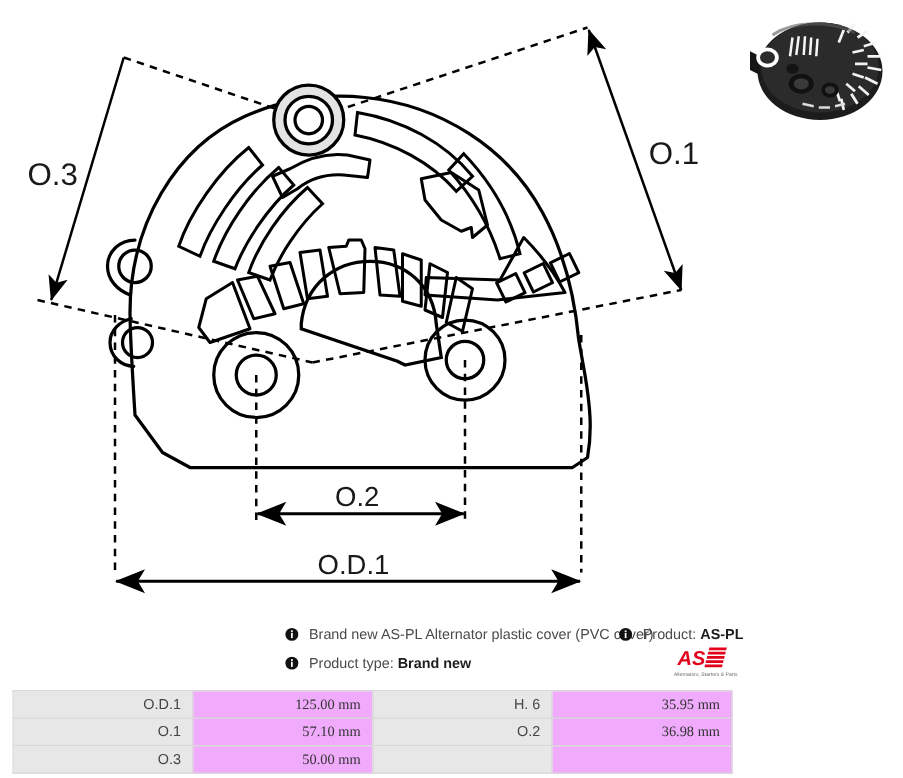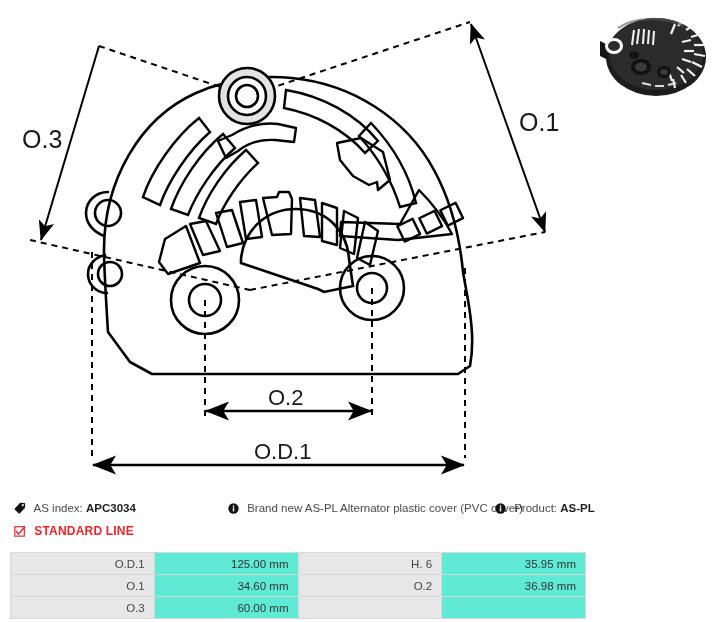--- a/index.html
+++ b/index.html
@@ -48,21 +48,21 @@
   }
   #spec-table td {
     border:1px solid #d8d8d8;
     height:22px;
     padding:2px 9px 2px 6px;
     text-align:right;
     vertical-align:middle;
     white-space:nowrap;
   }
   #spec-table td.k { background:#e7e7e7; width:144px; color:#444; }
-  #spec-table td.v { background:#5eead4; width:144px; color:#333; }
+  #spec-table td.v { background:#f0abfc; width:144px; color:#333;font-family:Liberation Serif, serif; }
 </style>
 </head>
 <body>
 
 <div id="page">
 
   <div id="drawing-area">
     <svg id="drawing-svg" viewBox="0 0 722 492" xmlns="http://www.w3.org/2000/svg">
       <defs>
         <marker id="arrHead" markerWidth="11" markerHeight="11" refX="9.6" refY="4" orient="auto">
@@ -247,83 +247,90 @@
           <path d="M57 76 L66 76"></path>
           <path d="M70 75 L78 73"></path>
       </g>
 
       <path d="M20 18 C 36 7, 66 6, 86 16" stroke="#5a5a5a" stroke-width="2.5" fill="none" opacity=".6"></path>
     </svg>
   </div>
 
   <div id="info-bar">
 
-    <div class="info-cell" style="left:14px; top:5px;">
-      <span class="ic">
-        <svg width="12" height="12" viewBox="0 0 14 14">
-            <path d="M1 7.6 L6.6 1.4 C7 1 7.3 1 7.8 1 L12 1.2 C12.6 1.2 13 1.6 13 2.2 L12.9 6.2 C12.9 6.7 12.8 7 12.4 7.4 L6.9 13 C6.4 13.5 5.8 13.5 5.4 13 L1 8.9 C0.6 8.5 0.6 8 1 7.6 Z" fill="#111"></path>
-            <circle cx="10.3" cy="3.7" r="1.25" fill="#fff"></circle>
-          </svg>
-      </span>
-      <span class="lbl">AS index:</span>
-      <span class="val">APC3034</span>
-    </div>
-
-    <div class="info-cell" style="left:14px; top:28px;">
-      <span class="ic">
-        <svg width="12" height="12" viewBox="0 0 14 14">
-            <rect x="1" y="2" width="11" height="11" fill="#fff" stroke="#e8262d" stroke-width="1.4"></rect>
-            <path d="M2.4 7.2 L5.4 10.4 L13 1.4" fill="none" stroke="#e8262d" stroke-width="1.8"></path>
-          </svg>
-      </span>
-      <span class="std-line">STANDARD LINE</span>
-    </div>
+
 
     <div class="info-cell" style="left:228px; top:5px;">
       <span class="ic">
         <svg width="11" height="11" viewBox="0 0 14 14">
             <circle cx="7" cy="7" r="6.6" fill="#111"></circle>
             <rect x="6.1" y="5.6" width="1.8" height="5.2" fill="#fff"></rect>
             <rect x="6.1" y="2.9" width="1.8" height="1.9" fill="#fff"></rect>
           </svg>
       </span>
       <span class="lbl">Brand new AS-PL Alternator plastic cover (PVC cover)</span>
     </div>
 
+    <div class="info-cell" style="left:228px; top:28px;">
+      <span class="ic">
+        <svg width="11" height="11" viewBox="0 0 14 14">
+            <circle cx="7" cy="7" r="6.6" fill="#111"></circle>
+            <rect x="6.1" y="5.6" width="1.8" height="5.2" fill="#fff"></rect>
+            <rect x="6.1" y="2.9" width="1.8" height="1.9" fill="#fff"></rect>
+          </svg>
+      </span>
+      <span class="lbl">Product type:</span>
+      <span class="val">Brand new</span>
+    </div>
 
     <div class="info-cell" style="left:495px; top:5px;">
       <span class="ic">
         <svg width="11" height="11" viewBox="0 0 14 14">
             <circle cx="7" cy="7" r="6.6" fill="#111"></circle>
             <rect x="6.1" y="5.6" width="1.8" height="5.2" fill="#fff"></rect>
             <rect x="6.1" y="2.9" width="1.8" height="1.9" fill="#fff"></rect>
           </svg>
       </span>
       <span class="lbl">Product:</span>
       <span class="val">AS-PL</span>
     </div>
   </div>
 
+  <div id="as-logo">
+    <svg viewBox="0 0 62 30" xmlns="http://www.w3.org/2000/svg">
+      <g>
+        <text x="4" y="16" font-family="Liberation Sans, sans-serif" font-size="16" font-weight="bold" font-style="italic" fill="#e2001a">AS</text>
+        <g fill="#e2001a">
+          <rect x="30" y="2" width="14" height="2.2" transform="skewX(-14)"></rect>
+          <rect x="30" y="5.4" width="14" height="2.2" transform="skewX(-14)"></rect>
+          <rect x="30" y="8.8" width="14" height="2.2" transform="skewX(-14)"></rect>
+          <rect x="30" y="12.2" width="14" height="2.2" transform="skewX(-14)"></rect>
+          <rect x="30" y="15.6" width="14" height="2.2" transform="skewX(-14)"></rect>
+        </g>
+      </g>
+      <text x="1" y="25" font-family="Liberation Sans, sans-serif" font-size="4.1" fill="#6e6e6e">Alternators, Starters &amp; Parts</text>
+    </svg>
+  </div>
 
   <table id="spec-table">
     <tbody>
       <tr>
         <td class="k">O.D.1</td>
         <td class="v">125.00 mm</td>
         <td class="k">H. 6</td>
         <td class="v">35.95 mm</td>
       </tr>
       <tr>
         <td class="k">O.1</td>
-        <td class="v">34.60 mm</td>
+        <td class="v">57.10 mm</td>
         <td class="k">O.2</td>
         <td class="v">36.98 mm</td>
       </tr>
       <tr>
         <td class="k">O.3</td>
-        <td class="v">60.00 mm</td>
+        <td class="v">50.00 mm</td>
         <td class="k"></td>
         <td class="v"></td>
       </tr>
     </tbody>
   </table>
 
 </div>
 
 </body></html>

